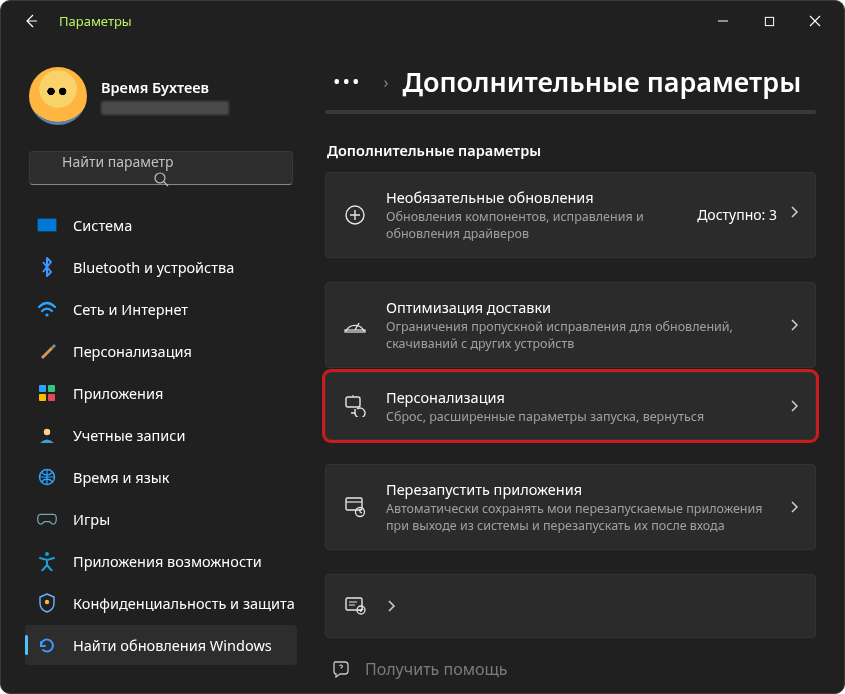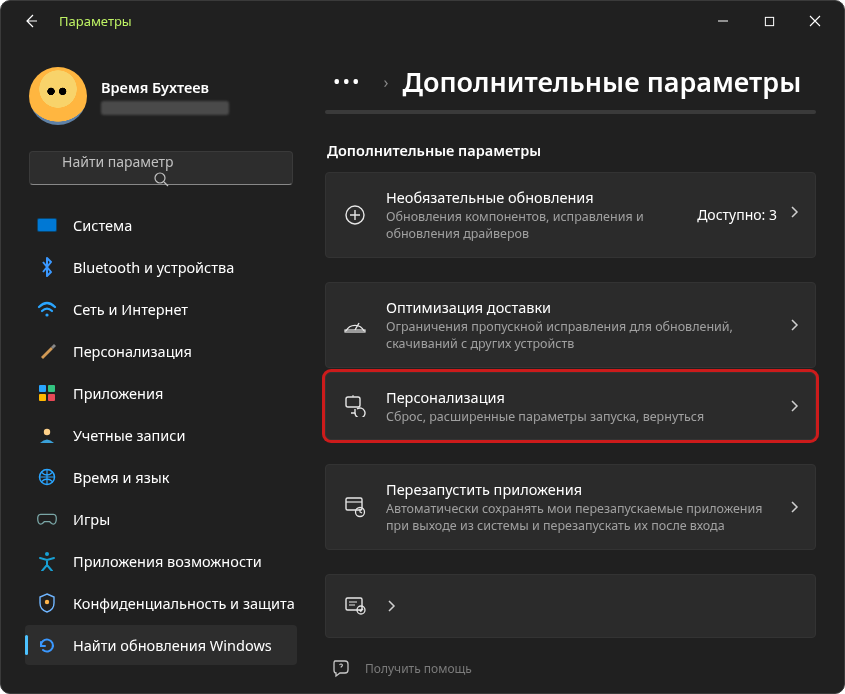--- a/index.html
+++ b/index.html
@@ -177,21 +177,21 @@
   .gap { height:16px; }
 
   .card.highlight{
     box-shadow: 0 0 0 3px #cc1b1b;
     border-radius:6px;
   }
 
   .helprow{
     display:flex; align-items:center; gap:14px;
     margin-top: 20px; padding-left: 6px;
-    color:#7b7b7b; font-size:12px;
+    color:#7b7b7b; font-size:16px;
   }
   .helprow .hicon{ color:#c8c8c8; width:20px; height:20px; display:flex; align-items:center; justify-content:center; }
 
   svg{ display:block; }
 </style>
 </head>
 <body>
 
 <div class="window">
 

